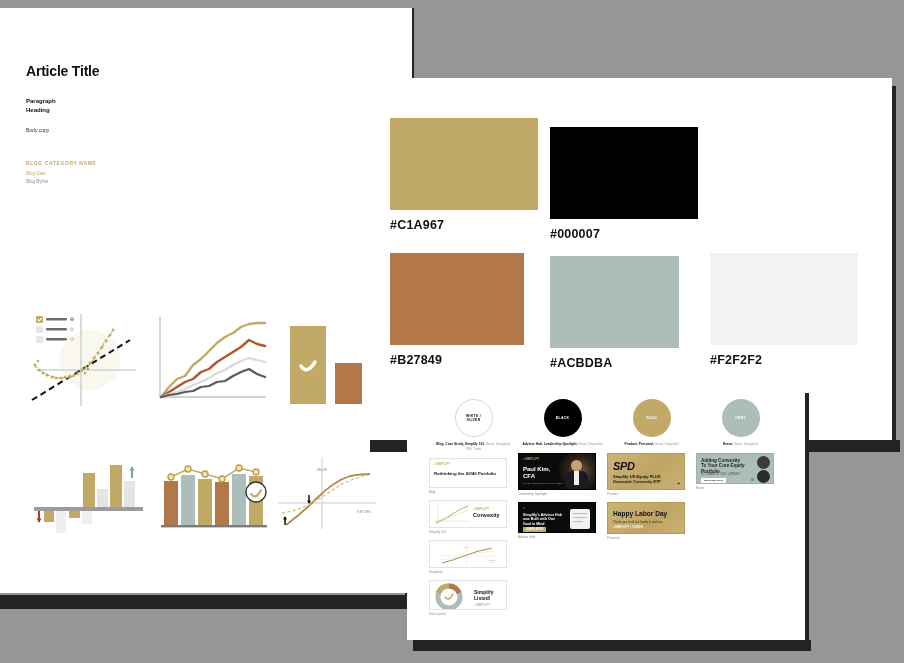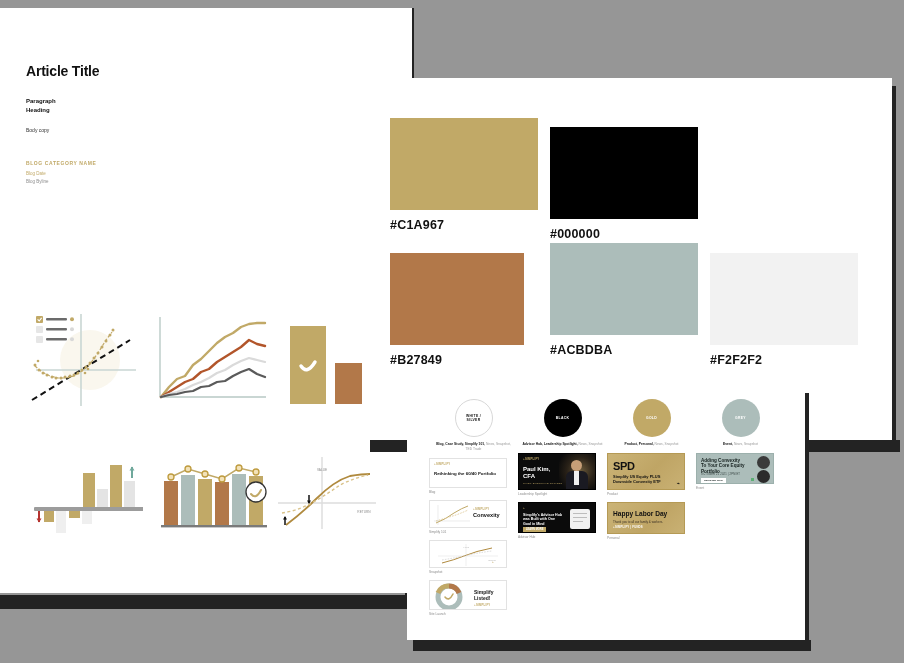--- a/index.html
+++ b/index.html
@@ -235,29 +235,29 @@
   <div class="panel" id="panel-color">
     <div class="sw-grid">
 
       <div class="sw" style="left:0; top:0; width:148px; height:92px;">
         <div class="sw-box" style="background:#C1A967;"></div>
         <div class="sw-label">#C1A967</div>
       </div>
 
       <div class="sw" style="left:160px; top:9px; width:148px; height:92px;">
         <div class="sw-box" style="background:#000000;"></div>
-        <div class="sw-label">#000000</div>
+        <div class="sw-label">#000007</div>
       </div>
 
       <div class="sw" style="left:0; top:135px; width:134px; height:92px;">
         <div class="sw-box" style="background:#B27849;"></div>
         <div class="sw-label">#B27849</div>
       </div>
 
-      <div class="sw" style="left:160px; top:125px; width:148px; height:92px;">
+      <div class="sw" style="left:160px; top:138px; width:129px; height:92px;">
         <div class="sw-box" style="background:#ACBDBA;"></div>
         <div class="sw-label">#ACBDBA</div>
       </div>
 
       <div class="sw" style="left:320px; top:135px; width:148px; height:92px;">
         <div class="sw-box" style="background:#F2F2F2;"></div>
         <div class="sw-label">#F2F2F2</div>
       </div>
 
     </div>
@@ -381,21 +381,21 @@
           <div class="circ-wrap">
             <div class="circ gold">
               <span>GOLD</span>
             </div>
           </div>
           <div class="col-cap">
             <span>Product, Personal,</span>
             <span class="muted">News, Snapshot</span>
           </div>
 
-          <div class="card" style="height:37px; border-color:#B59A55;">
+          <div class="card" style="height:37px; border-color:#B59A55;font-style:italic;">
             <div class="card-body" style="background:linear-gradient(135deg,#CBB477 0%,#BFA565 55%,#C9B174 100%);">
               <div class="ct" style="left:5px; top:6px; font-size:11px; color:#111; letter-spacing:-0.3px;">SPD</div>
               <div class="ct" style="left:5px; top:20px; width:56px; font-size:4px; color:#111; line-height:1.3;">Simplify US Equity PLUS Downside Convexity ETF</div>
               <div class="logo-mini" style="right:4px; bottom:3px; color:#111; font-size:5px;">⌁</div>
             </div>
           </div>
           <div class="card-label">Product</div>
 
           <div class="card" style="height:32px; border-color:#B59A55;">
             <div class="card-body" style="background:linear-gradient(135deg,#CBB477 0%,#BFA565 60%,#C9B174 100%);">

